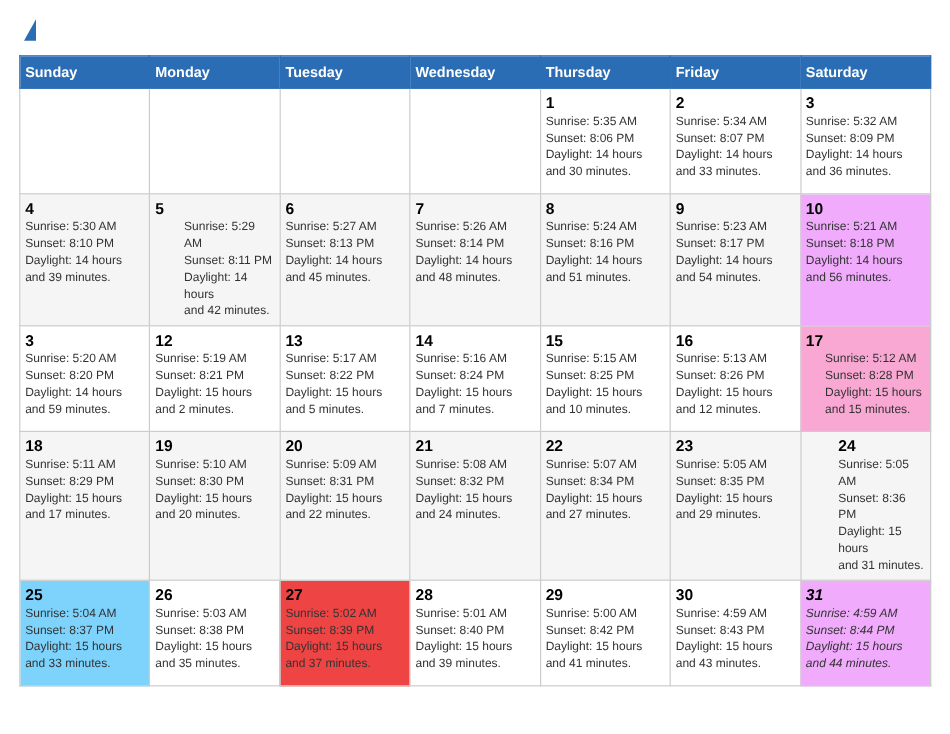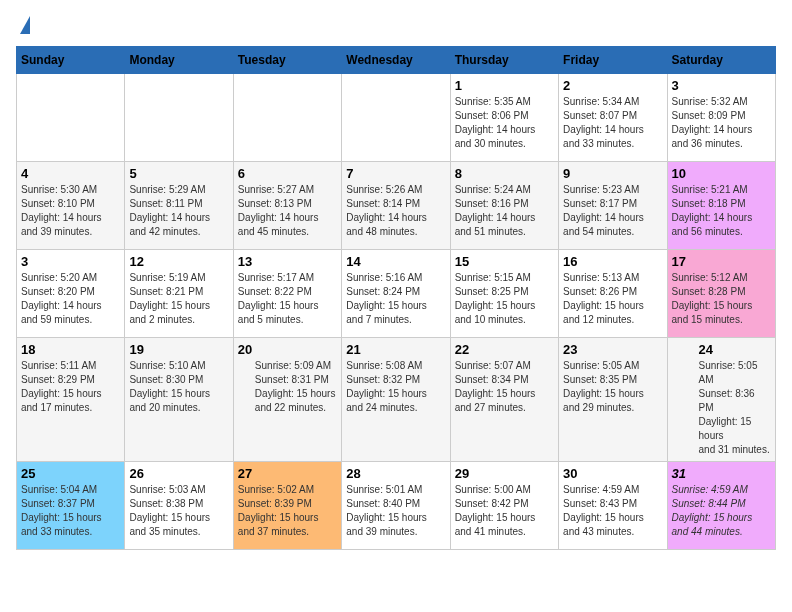--- a/index.html
+++ b/index.html
@@ -55,21 +55,21 @@
       font-size: 16px;
       color: #333;
     }
     table {
       width: 100%;
       border-collapse: collapse;
       font-size: 10.5px;
     }
     thead th {
       background-color: #2a6db5;
-      color: #000000;
+      color: #ffffff;
       padding: 6px 4px;
       text-align: left;
       font-size: 12px;
       border: 1px solid #2a6db5;
     }
     td {
       border: 1px solid #ccc;
       vertical-align: top;
       padding: 4px;
       min-height: 80px;
@@ -157,21 +157,21 @@
       <tr>
         <td style="background: rgb(245, 245, 245);">
           <div class="day-num">4</div>
           <div class="day-info" style="white-space: pre-line;">Sunrise: 5:30 AM
 Sunset: 8:10 PM
 Daylight: 14 hours
 and 39 minutes.</div>
         </td>
         <td style="background: rgb(245, 245, 245);">
           <div class="day-num">5</div>
-          <div class="day-info" style="white-space: pre-line;">Sunrise: 5:29 AM
+          <div class="day-info" style="white-space: pre-line; margin-left: 24px;">Sunrise: 5:29 AM
 Sunset: 8:11 PM
 Daylight: 14 hours
 and 42 minutes.</div>
         </td>
         <td style="background: rgb(245, 245, 245);">
           <div class="day-num">6</div>
           <div class="day-info" style="white-space: pre-line;">Sunrise: 5:27 AM
 Sunset: 8:13 PM
 Daylight: 14 hours
 and 45 minutes.</div>
@@ -243,21 +243,21 @@
         </td>
         <td style="background: rgb(255, 255, 255);">
           <div class="day-num">16</div>
           <div class="day-info" style="white-space: pre-line;">Sunrise: 5:13 AM
 Sunset: 8:26 PM
 Daylight: 15 hours
 and 12 minutes.</div>
         </td>
         <td style="background: #f9a8d4;">
           <div class="day-num">17</div>
-          <div class="day-info" style="white-space: pre-line;">Sunrise: 5:12 AM
+          <div class="day-info" style="white-space: pre-line; margin-left: 16px;">Sunrise: 5:12 AM
 Sunset: 8:28 PM
 Daylight: 15 hours
 and 15 minutes.</div>
         </td>
       </tr>
       <tr>
         <td style="background: rgb(245, 245, 245);">
           <div class="day-num">18</div>
           <div class="day-info" style="white-space: pre-line;">Sunrise: 5:11 AM
 Sunset: 8:29 PM
@@ -266,21 +266,21 @@
         </td>
         <td style="background: rgb(245, 245, 245);">
           <div class="day-num">19</div>
           <div class="day-info" style="white-space: pre-line;">Sunrise: 5:10 AM
 Sunset: 8:30 PM
 Daylight: 15 hours
 and 20 minutes.</div>
         </td>
         <td style="background: rgb(245, 245, 245);">
           <div class="day-num">20</div>
-          <div class="day-info" style="white-space: pre-line; margin-left: 17px;">Sunrise: 5:09 AM
+          <div class="day-info" style="white-space: pre-line;">Sunrise: 5:09 AM
 Sunset: 8:31 PM
 Daylight: 15 hours
 and 22 minutes.</div>
         </td>
         <td style="background: rgb(245, 245, 245);">
           <div class="day-num">21</div>
           <div class="day-info" style="white-space: pre-line;">Sunrise: 5:08 AM
 Sunset: 8:32 PM
 Daylight: 15 hours
 and 24 minutes.</div>
@@ -315,21 +315,21 @@
 Daylight: 15 hours
 and 33 minutes.</div>
         </td>
         <td style="background: rgb(255, 255, 255);">
           <div class="day-num">26</div>
           <div class="day-info" style="white-space: pre-line;">Sunrise: 5:03 AM
 Sunset: 8:38 PM
 Daylight: 15 hours
 and 35 minutes.</div>
         </td>
-        <td style="background: #fdba74; margin-top: 47px;">
+        <td style="background: #ef4444; margin-top: 47px;">
           <div class="day-num">27</div>
           <div class="day-info" style="white-space: pre-line;">Sunrise: 5:02 AM
 Sunset: 8:39 PM
 Daylight: 15 hours
 and 37 minutes.</div>
         </td>
         <td style="background: rgb(255, 255, 255);">
           <div class="day-num">28</div>
           <div class="day-info" style="white-space: pre-line;">Sunrise: 5:01 AM
 Sunset: 8:40 PM

